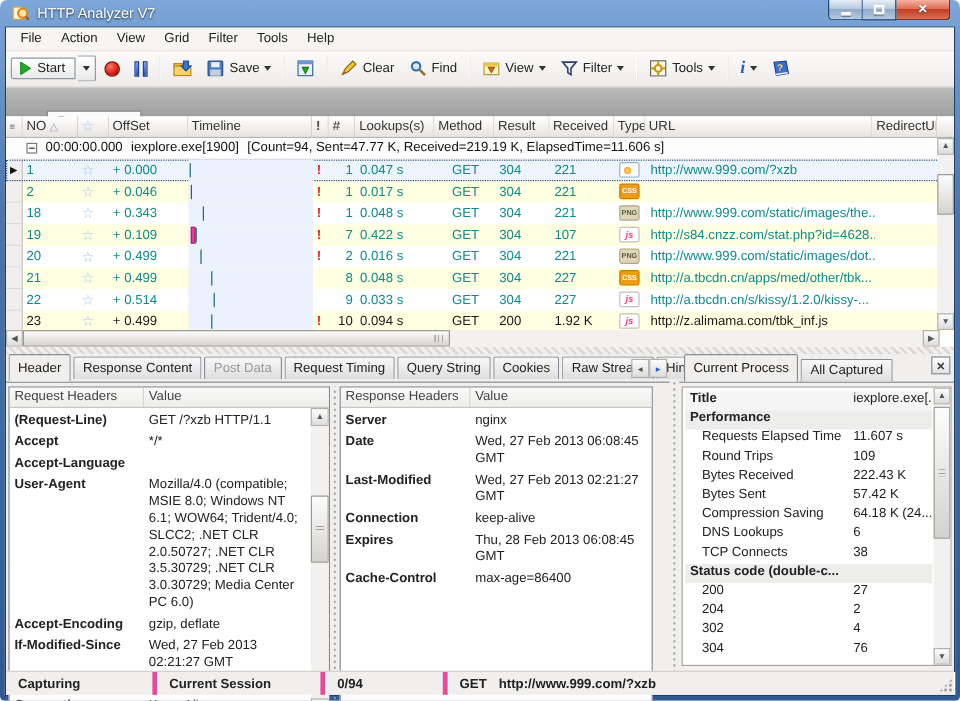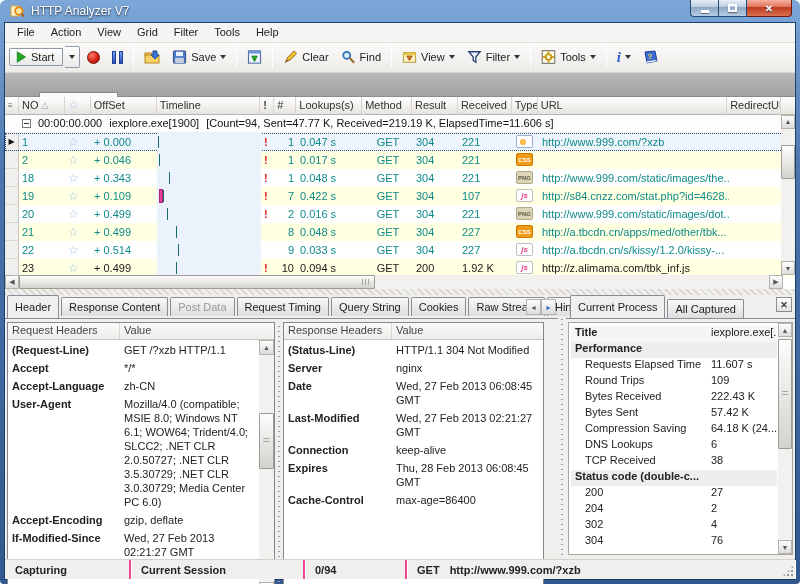--- a/index.html
+++ b/index.html
@@ -148,22 +148,22 @@
   .prow.top .plabel { font-weight:bold; padding-left:4px; }
   .prow.section { background:#ededec; }
   .prow.section .plabel { font-weight:bold; padding-left:4px; }
   .proc-vscroll { position:absolute; right:0; top:0; bottom:0; width:14px; display:flex; flex-direction:column; background:#f2f1ef; }
   .proc-vscroll .sb-btn { height:14px; }
   .proc-vscroll .sb-thumb { height:110px; margin-top:2px; }
   .proc-vscroll .fill { flex:1; }
 
   
   .statusbar { height:20px; border-top:1px solid #d5d2cd; background:#f0efed; display:flex; align-items:stretch; font-weight:bold; position:relative; }
-  .seg { border-right:2px solid #ec4899; box-shadow:1px 0 0 #fff; display:flex; align-items:center; padding:0 10px; overflow:hidden; white-space:nowrap; }
-  .seg1 { width:126px; } .seg2 { width:174px; } .seg3 { width:102px; }
+  .seg { border-right:4px solid #ec4899; box-shadow:1px 0 0 #fff; display:flex; align-items:center; padding:0 10px; overflow:hidden; white-space:nowrap; }
+  .seg1 { width:126px; } .seg2 { width:140px; } .seg3 { width:102px; }
   .seg4 { flex:1; gap:10px; border-right:none; }
   .resize-grip { position:absolute; right:1px; bottom:2px; width:12px; height:12px;
     background-image:radial-gradient(#9a9a9a 1px,transparent 1.3px); background-size:4px 4px;
     clip-path:polygon(100% 0,100% 100%,0 100%); }
 </style>
 </head>
 <body>
 
 <div class="window">
   <div class="titlebar">
@@ -602,21 +602,20 @@
                 <div class="hrow">
                   <span class="hname">(Request-Line)</span>
                   <span class="hval" style="white-space: normal;">GET /?xzb HTTP/1.1</span>
                 </div>
                 <div class="hrow">
                   <span class="hname">Accept</span>
                   <span class="hval" style="white-space: normal;">*/*</span>
                 </div>
                 <div class="hrow">
                   <span class="hname">Accept-Language</span>
-                  <span class="hval" style="white-space: normal;">zh-CN</span>
                 </div>
                 <div class="hrow">
                   <span class="hname">User-Agent</span>
                   <span class="hval" style="white-space: normal;">Mozilla/4.0 (compatible; MSIE 8.0; Windows NT 6.1; WOW64; Trident/4.0; SLCC2; .NET CLR 2.0.50727; .NET CLR 3.5.30729; .NET CLR 3.0.30729; Media Center PC 6.0)</span>
                 </div>
                 <div class="hrow">
                   <span class="hname">Accept-Encoding</span>
                   <span class="hval" style="white-space: normal;">gzip, deflate</span>
                 </div>
                 <div class="hrow">
@@ -641,24 +640,20 @@
               <div class="sb-btn">▼</div>
             </div>
           </div>
           <div class="vdots"></div>
           <div class="hdr-panel resp-panel">
             <div class="hdr-head">
               <span class="hname">Response Headers</span>
               <span class="hval">Value</span>
             </div>
             <div class="hdr-body" id="resp-body">
-                <div class="hrow">
-                  <span class="hname">(Status-Line)</span>
-                  <span class="hval" style="white-space: normal;">HTTP/1.1 304 Not Modified</span>
-                </div>
                 <div class="hrow">
                   <span class="hname">Server</span>
                   <span class="hval" style="white-space: normal;">nginx</span>
                 </div>
                 <div class="hrow">
                   <span class="hname">Date</span>
                   <span class="hval" style="white-space: normal;">Wed, 27 Feb 2013 06:08:45 GMT</span>
                 </div>
                 <div class="hrow">
                   <span class="hname">Last-Modified</span>
@@ -717,21 +712,21 @@
               </div>
               <div class="prow item">
                 <span class="plabel">Compression Saving</span>
                 <span class="pvalue">64.18 K (24...</span>
               </div>
               <div class="prow item">
                 <span class="plabel">DNS Lookups</span>
                 <span class="pvalue">6</span>
               </div>
               <div class="prow item">
-                <span class="plabel">TCP Received</span>
+                <span class="plabel">TCP Connects</span>
                 <span class="pvalue">38</span>
               </div>
               <div class="prow section">
                 <span class="plabel">Status code (double-c...</span>
                 <span class="pvalue"></span>
               </div>
               <div class="prow item">
                 <span class="plabel">200</span>
                 <span class="pvalue">27</span>
               </div>

